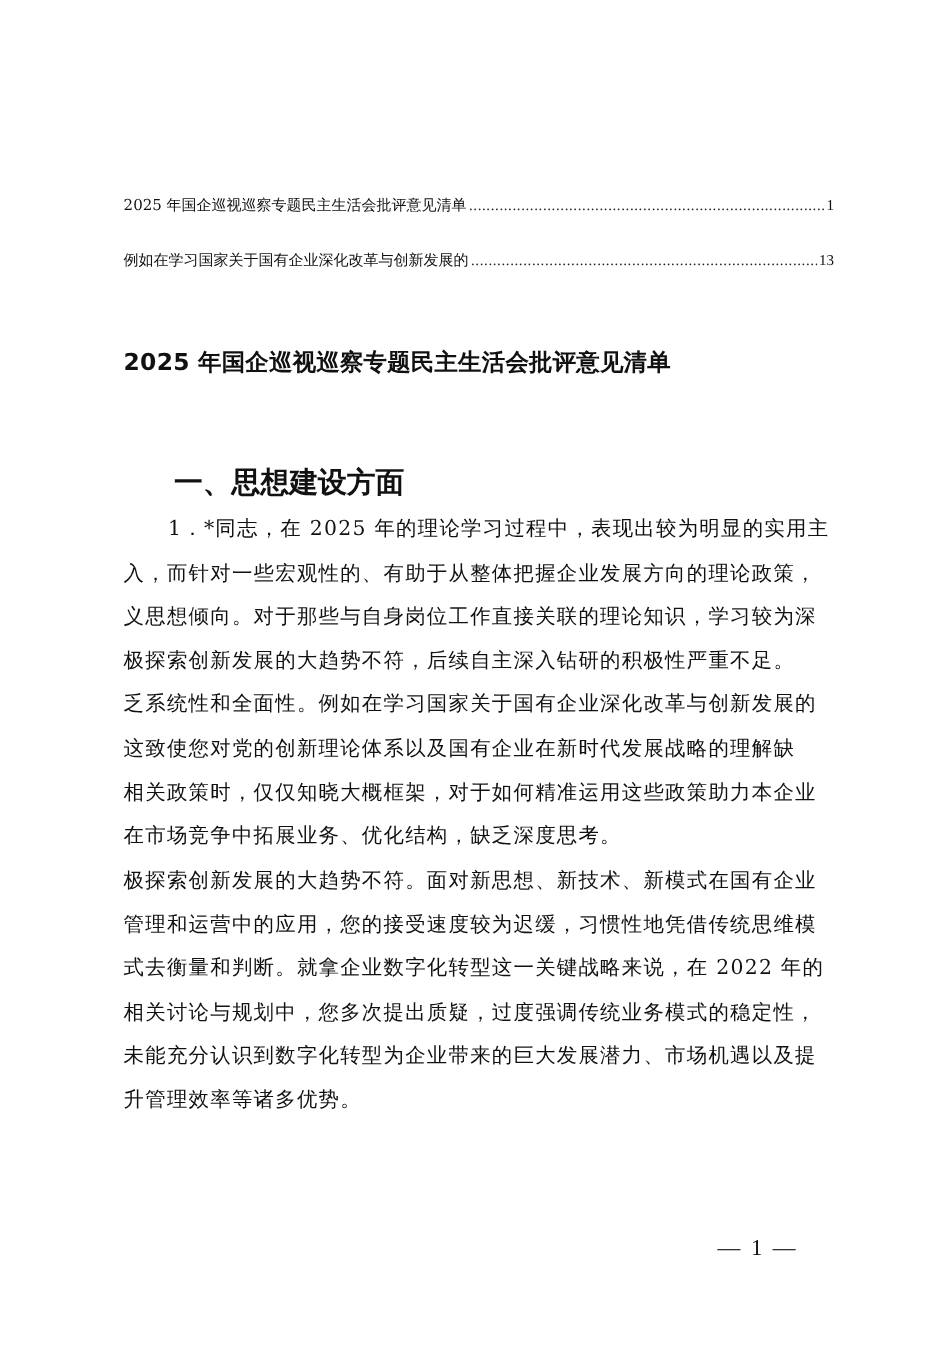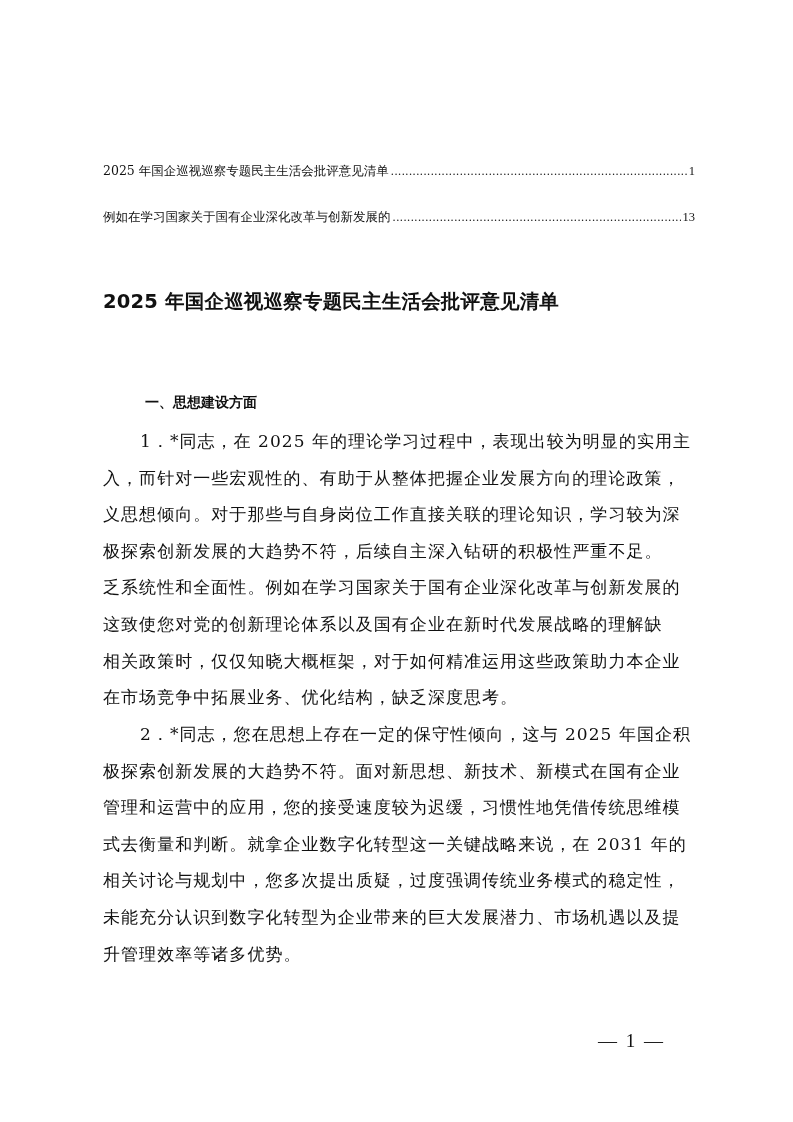--- a/index.html
+++ b/index.html
@@ -61,21 +61,21 @@
       line-height: 28px;
       font-family: "DejaVu Sans", "Liberation Sans", sans-serif;
       letter-spacing: 0.2px;
       white-space: nowrap;
     }
     .section-heading {
       position: absolute;
       left: 145px;
       top: 387px;
       margin: 0;
-      font-size: 14px;
+      font-size: 24px;
       font-weight: bold;
       line-height: 30px;
       font-family: "DejaVu Sans", "Liberation Sans", sans-serif;
       white-space: nowrap;
     }
     .body-text {
       position: absolute;
       left: 103px;
       width: 594px;
       font-size: 17px;
@@ -130,22 +130,21 @@
   <span class="line">入，而针对一些宏观性的、有助于从整体把握企业发展方向的理论政策，</span>
   <span class="line">义思想倾向。对于那些与自身岗位工作直接关联的理论知识，学习较为深</span>
   <span class="line">极探索创新发展的大趋势不符，后续自主深入钻研的积极性严重不足。</span>
   <span class="line">乏系统性和全面性。例如在学习国家关于国有企业深化改革与创新发展的</span>
   <span class="line">这致使您对党的创新理论体系以及国有企业在新时代发展战略的理解缺</span>
   <span class="line">相关政策时，仅仅知晓大概框架，对于如何精准运用这些政策助力本企业</span>
   <span class="line">在市场竞争中拓展业务、优化结构，缺乏深度思考。</span>
 </div>
 
 <div class="body-text" id="para-2">
-  <span class="line indent">2．*同志，您在思想上存在一定的保守性倾向，这与 2025 年国企积</span>
   <span class="line">极探索创新发展的大趋势不符。面对新思想、新技术、新模式在国有企业</span>
   <span class="line">管理和运营中的应用，您的接受速度较为迟缓，习惯性地凭借传统思维模</span>
-  <span class="line">式去衡量和判断。就拿企业数字化转型这一关键战略来说，在 2031 年的</span>
+  <span class="line">式去衡量和判断。就拿企业数字化转型这一关键战略来说，在 2022 年的</span>
   <span class="line">相关讨论与规划中，您多次提出质疑，过度强调传统业务模式的稳定性，</span>
   <span class="line">未能充分认识到数字化转型为企业带来的巨大发展潜力、市场机遇以及提</span>
   <span class="line">升管理效率等诸多优势。</span>
 </div>
 
 <div class="page-number">— 1 —</div>
 
 </body></html>

